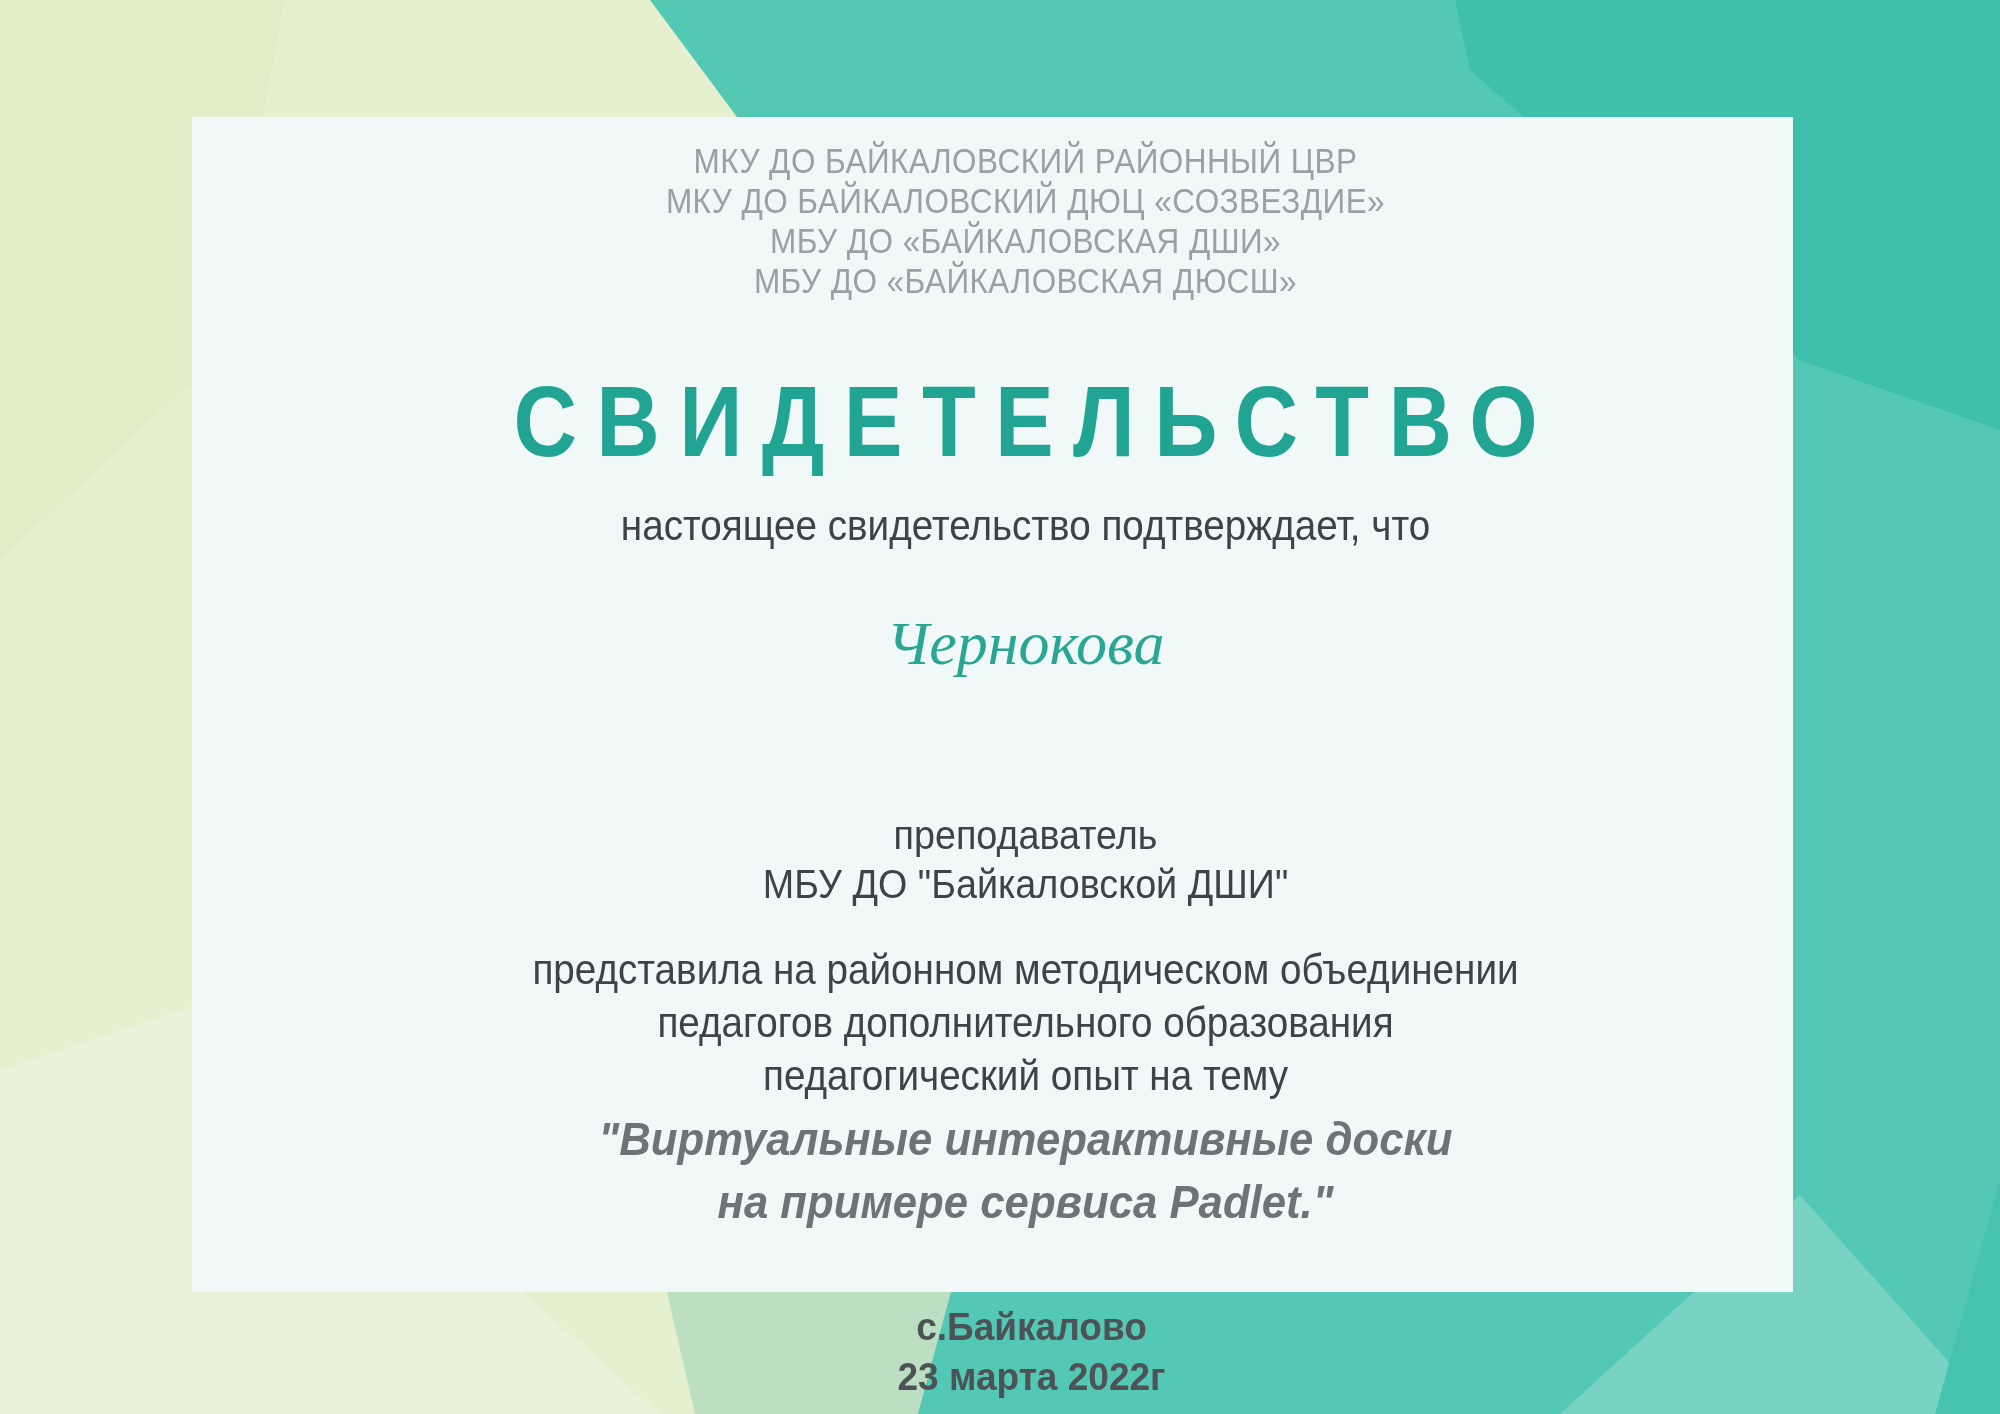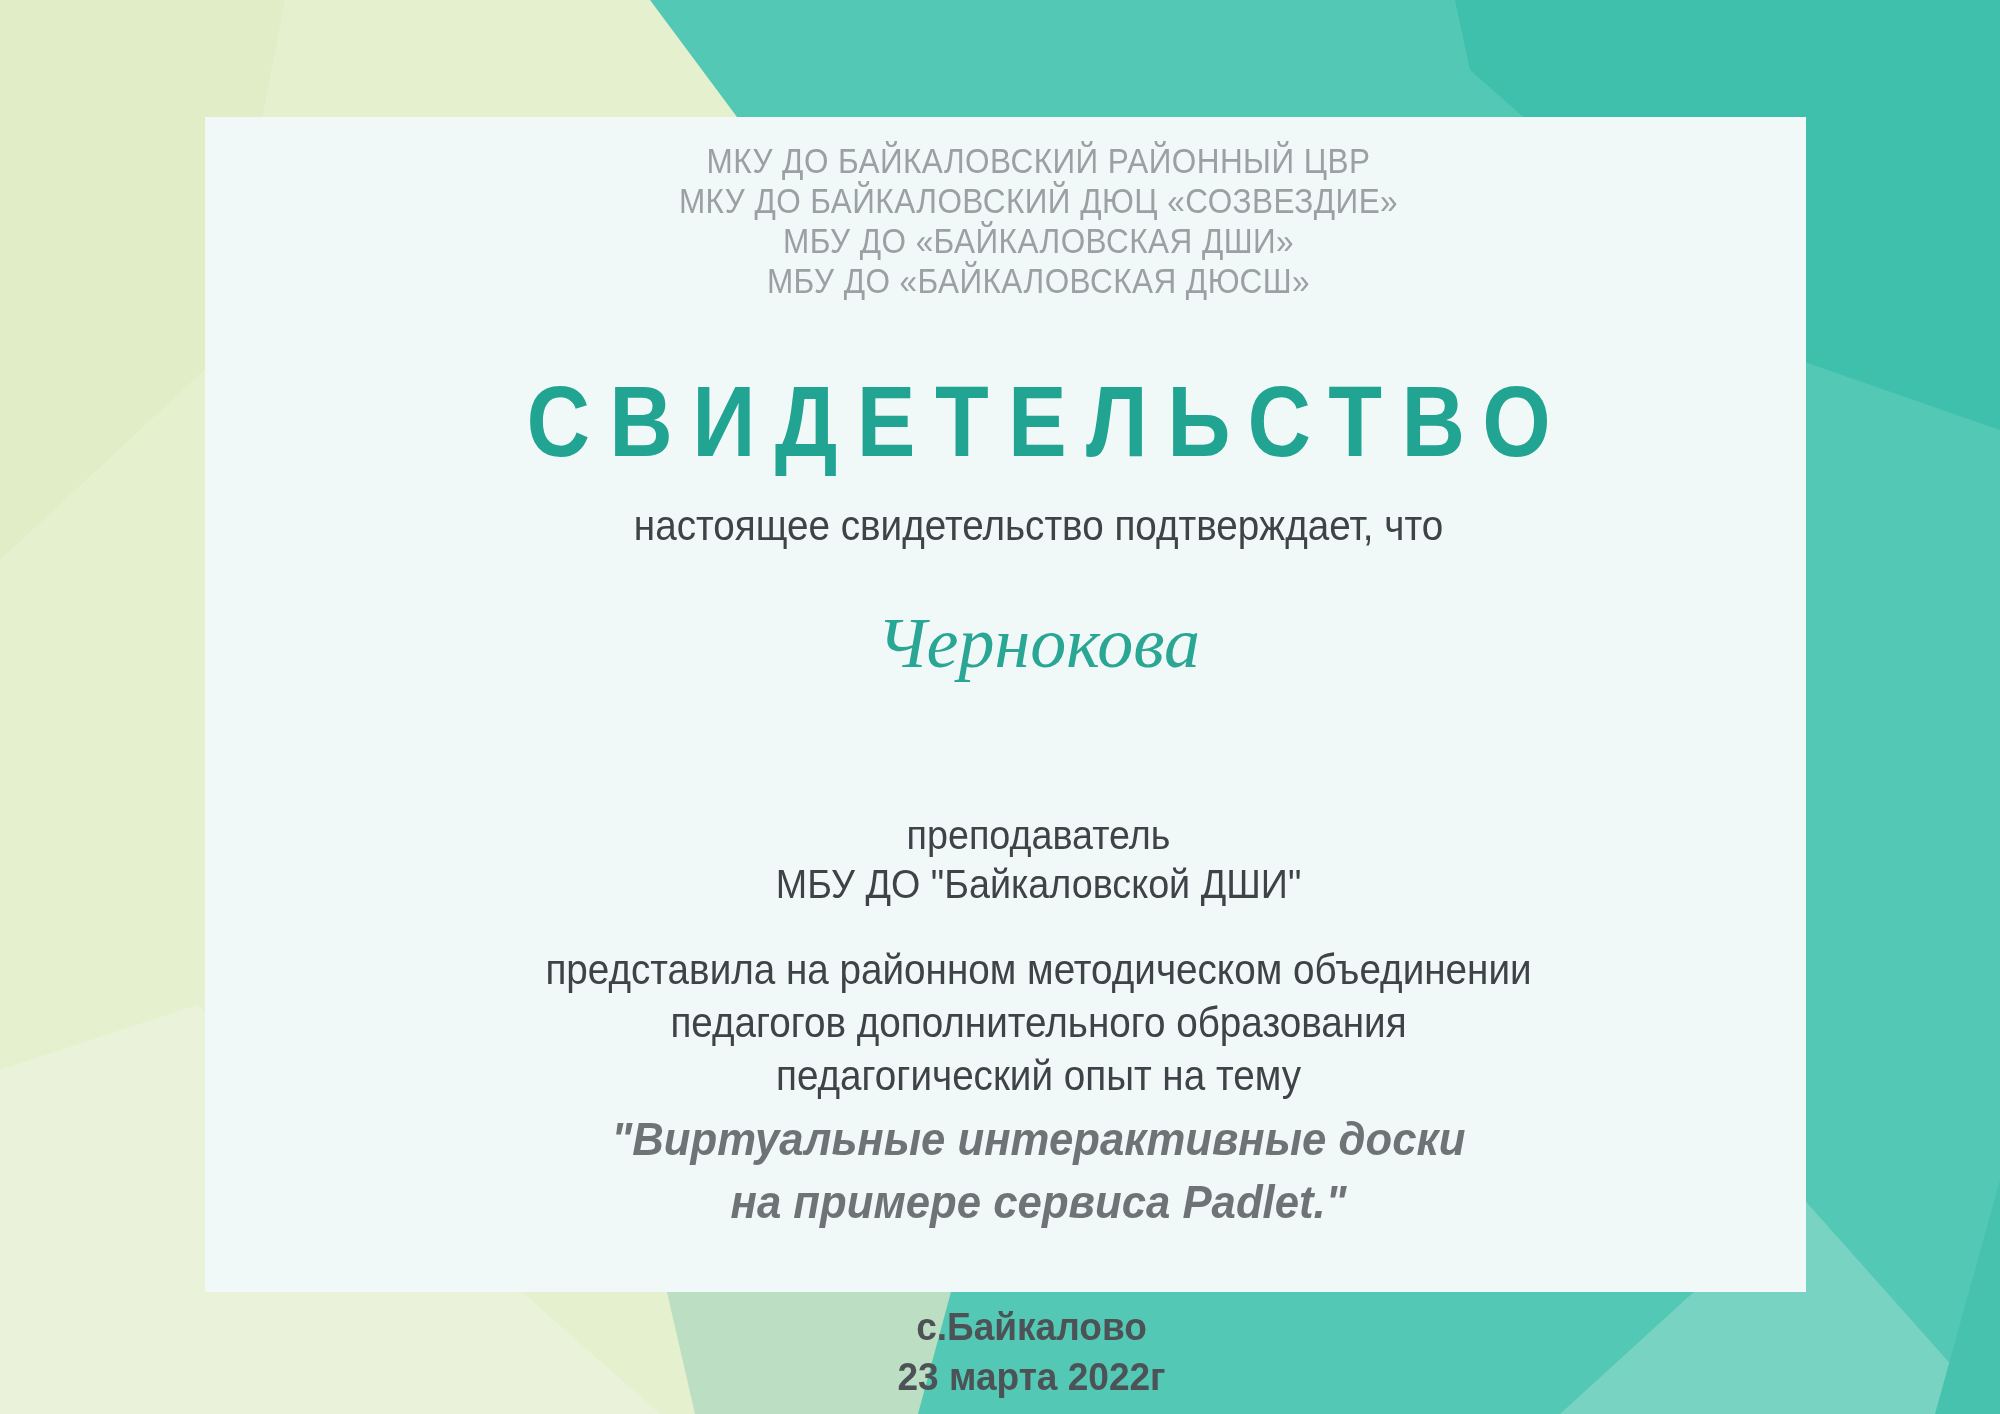--- a/index.html
+++ b/index.html
@@ -6,21 +6,21 @@
   body {
     width: 2000px; height: 1414px;
     position: relative; overflow: hidden;
     font-family: "Liberation Sans", sans-serif;
   }
   .bg {
     position: absolute; inset: 0; width: 2000px; height: 1414px; display: block;
   }
   .card {
     position: absolute;
-    left: 205px; top: 117px; width: 1601px; height: 1175px;
+    left: 192px; top: 117px; width: 1601px; height: 1175px;
     background: var(--card_bg);
   }
   .block {
     position: absolute; left: 66px; right: 0; text-align: center;
   }
   .org-lines {
     top: 24px;
     color: var(--org_gray);
     font-size: 35px; line-height: 40px; font-weight: 400;
     transform: scaleX(0.90); letter-spacing: 0.5px;
@@ -36,21 +36,21 @@
   .statement {
     top: 384px; margin: 0;
     color: var(--text_dark);
     font-size: 42px; line-height: 50px;
     transform: scaleX(0.92);
   }
   .name {
     top: 480px;
     font-family: "Liberation Serif", serif; font-style: italic;
     color: var(--name_teal);
-    font-size: 72px; line-height: 92px; font-weight: 400;
+    font-size: 62px; line-height: 92px; font-weight: 400;
   }
   .role {
     top: 694px;
     color: var(--text_dark);
     font-size: 41px; line-height: 49px;
     transform: scaleX(0.92);
   }
   .body-par {
     top: 826px;
     color: var(--text_dark);

